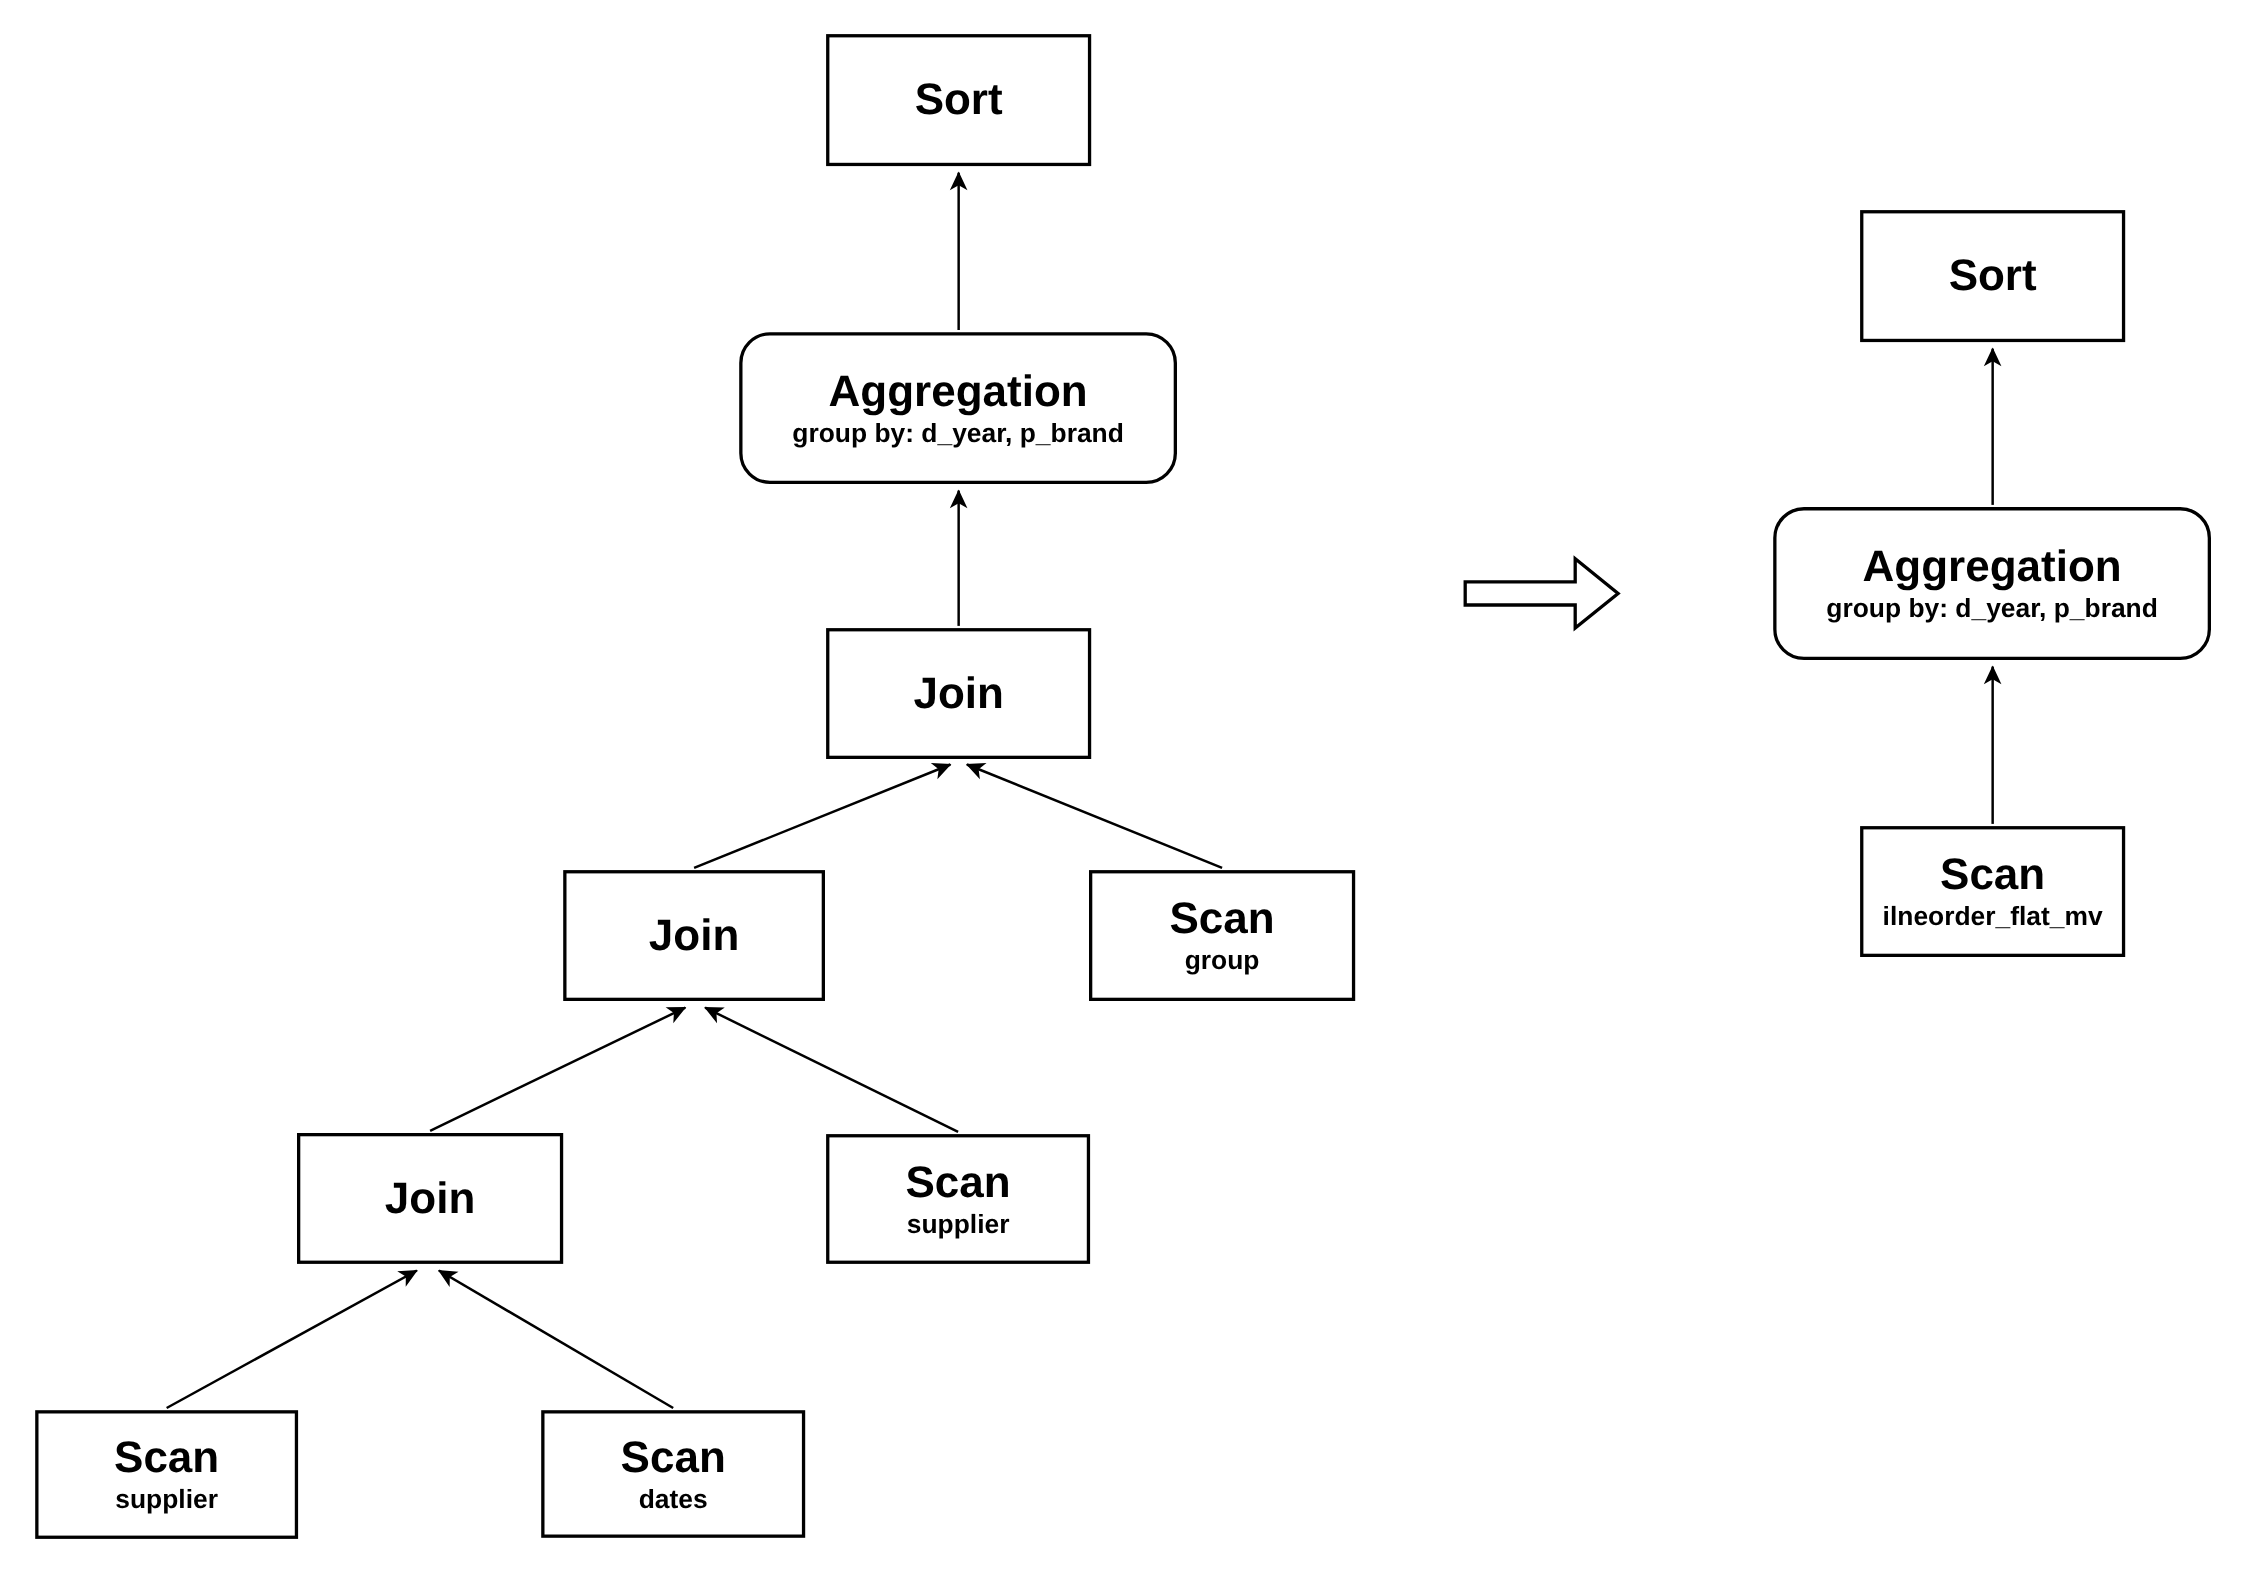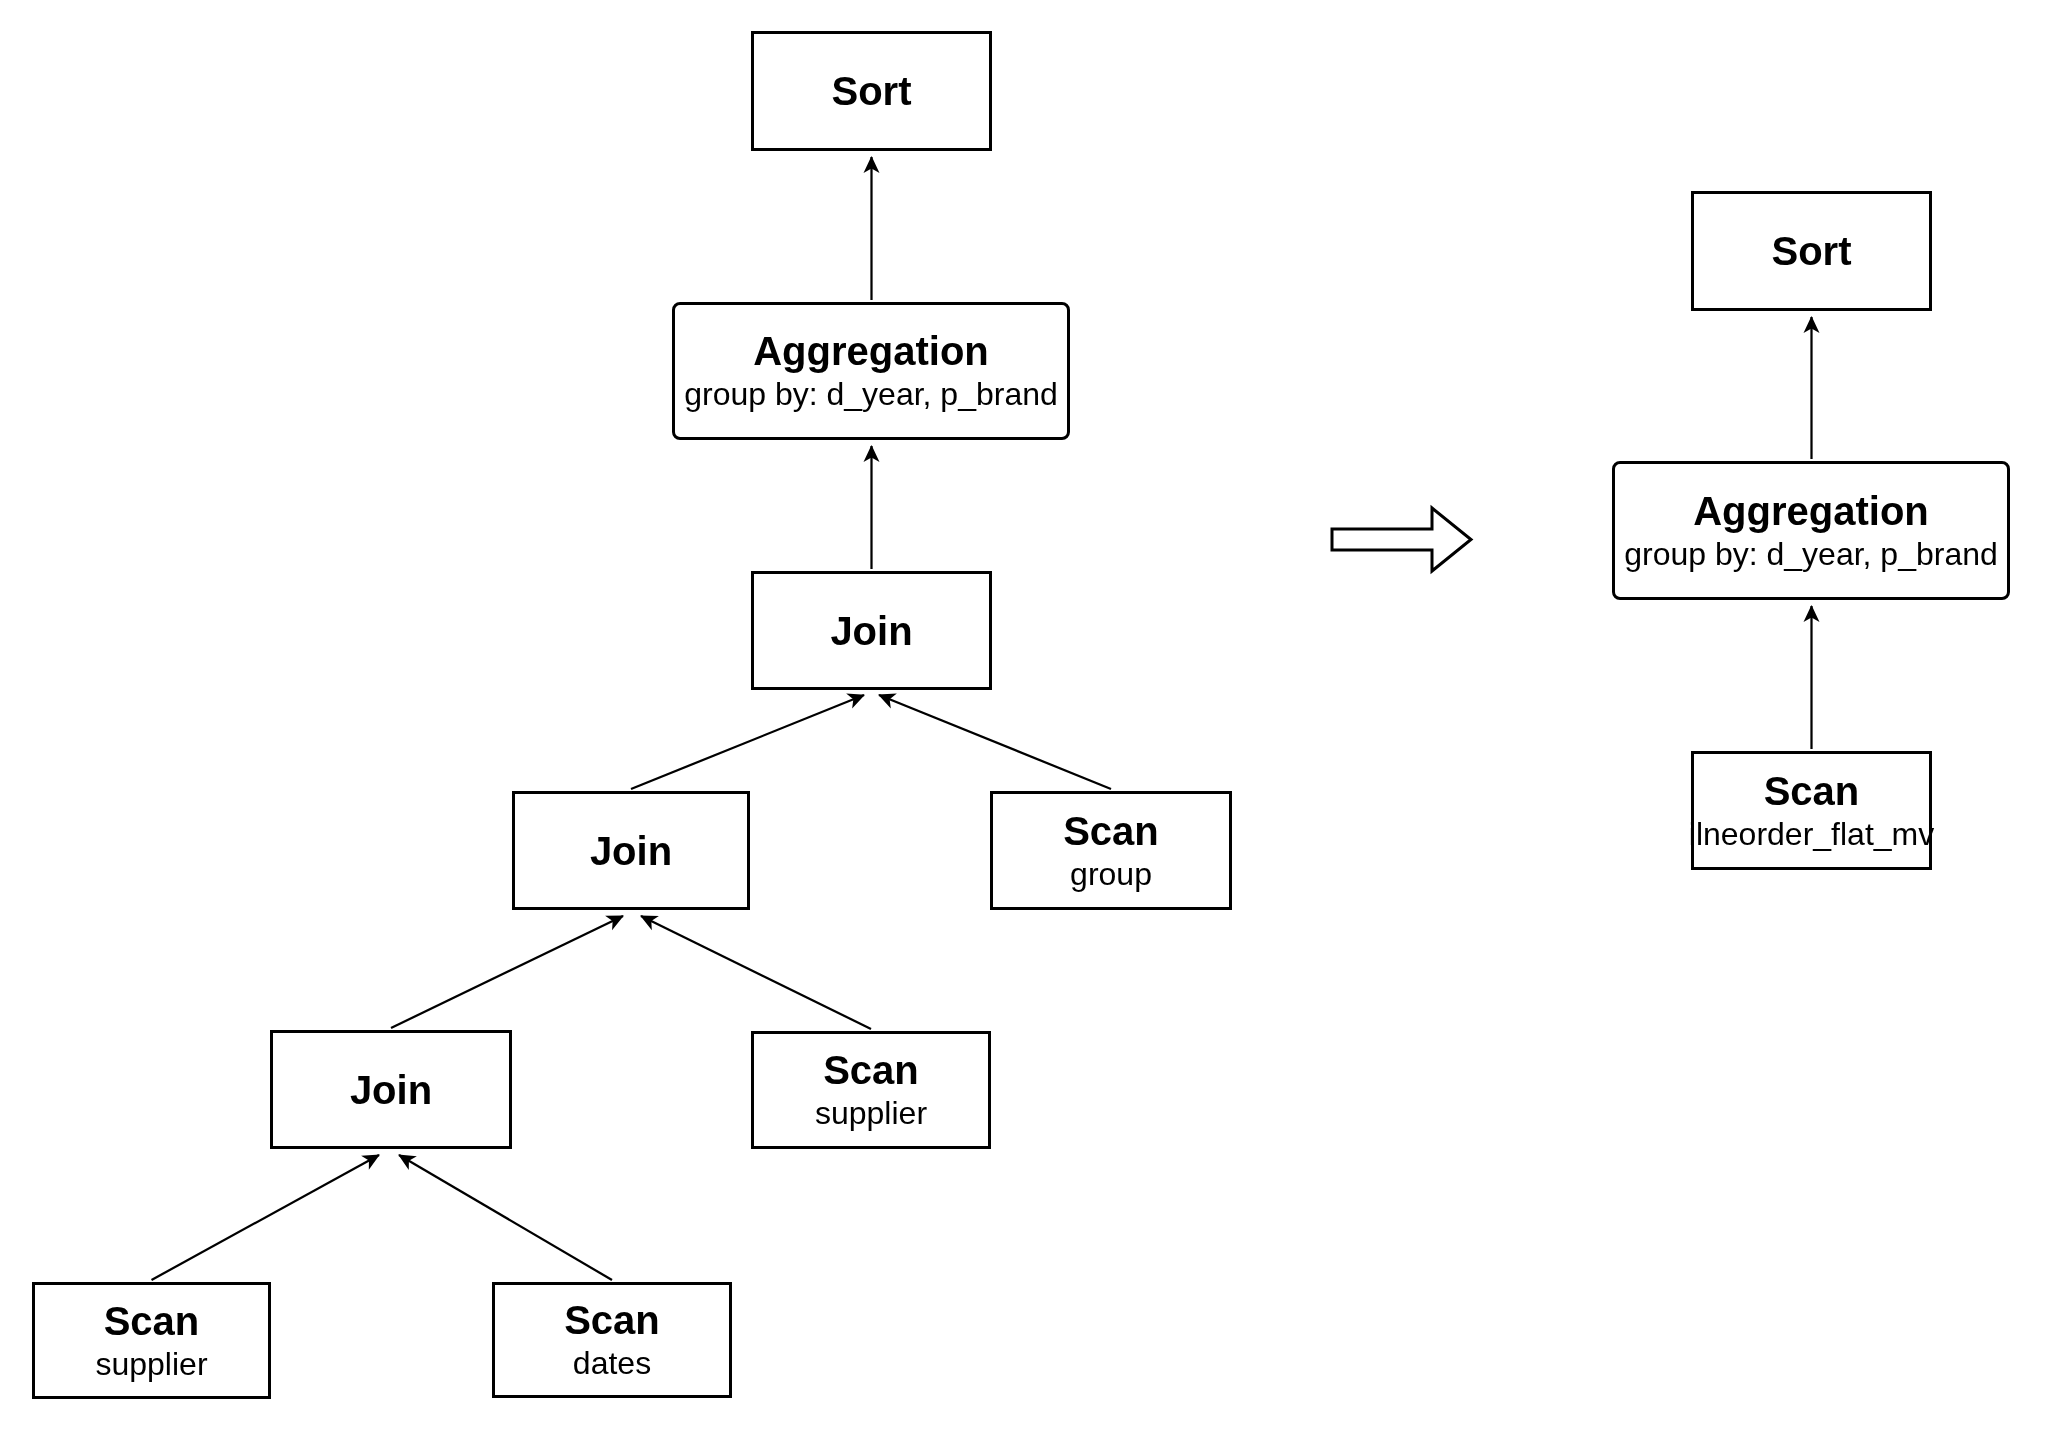--- a/index.html
+++ b/index.html
@@ -29,31 +29,31 @@
     background: #ffffff;
     border: 3px solid #000000;
     display: flex;
     flex-direction: column;
     align-items: center;
     justify-content: center;
     text-align: center;
     gap: 3px;
   }
   .node.rounded {
-    border-radius: 8px;
+    border-radius: 28px;
   }
   .node .title {
     font-size: 40px;
     font-weight: bold;
     line-height: 1.1;
     white-space: nowrap;
   }
   .node .subtitle {
-    font-size: 32px;
-    font-weight: normal;
+    font-size: 24px;
+    font-weight: bold;
     line-height: 1.15;
     white-space: nowrap;
   }
 
   
   #n-sort-left        { left: 751px;  top: 31px;   width: 241px; height: 120px; }
   #n-agg-left         { left: 672px;  top: 302px;  width: 398px; height: 138px; }
   #n-join-top         { left: 751px;  top: 571px;  width: 241px; height: 119px; }
   #n-join-mid         { left: 512px;  top: 791px;  width: 238px; height: 119px; }
   #n-scan-dates       { left: 990px;  top: 791px;  width: 242px; height: 119px; }

